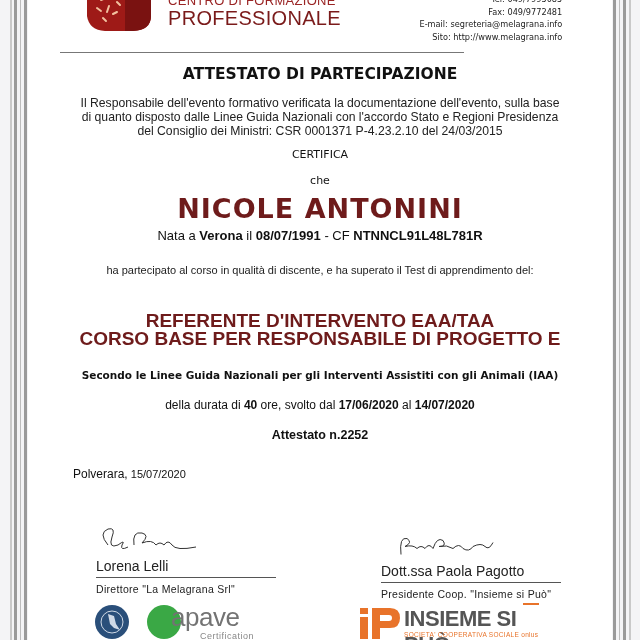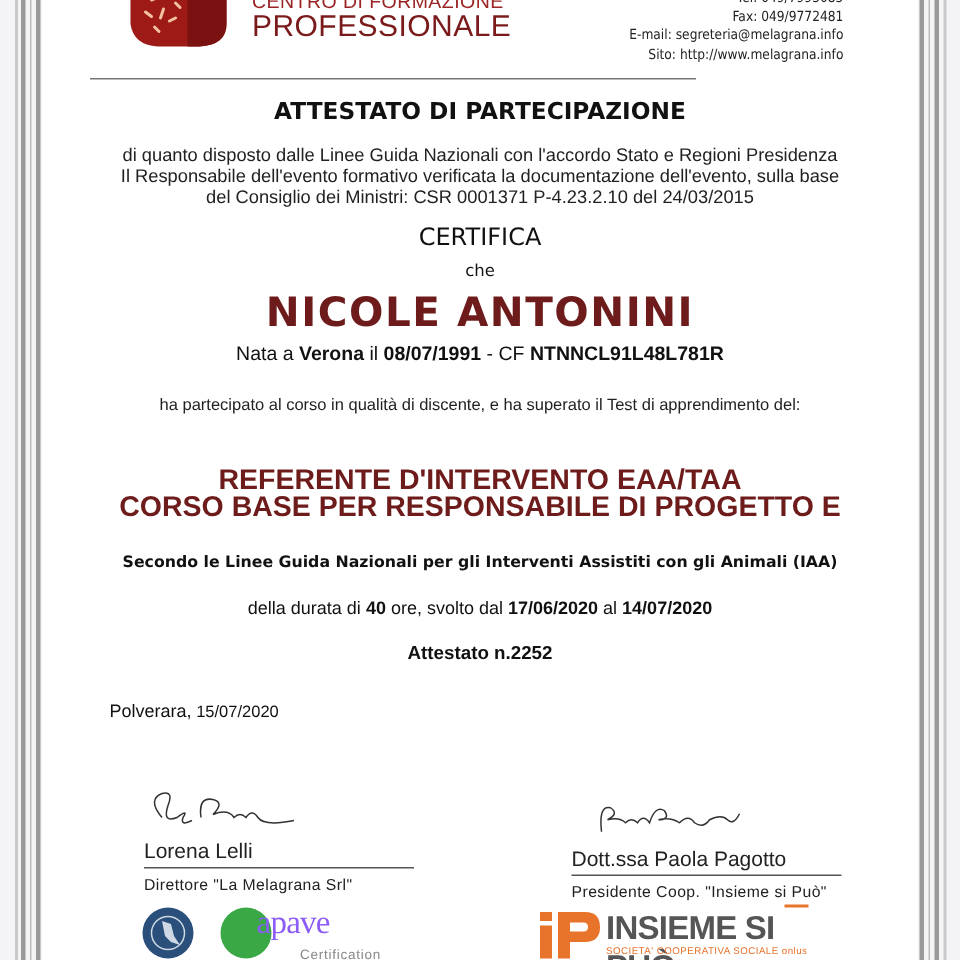--- a/index.html
+++ b/index.html
@@ -33,21 +33,21 @@
       text-align: right; font-size: 9.3px; line-height: 12.5px; color: #222;
       font-family: "DejaVu Sans", sans-serif; transform: scaleX(0.88); transform-origin: right top;
     }
     .hr {
       position: absolute; left: 60px; top: 52px; width: 404px; height: 1px;
       background: #777;
     }
     .center { position: absolute; left: 28px; width: 584px; text-align: center; }
     .title { top: 65px; font-weight: bold; font-size: 15.5px; font-family: "DejaVu Sans", sans-serif; }
     .intro { top: 96px; font-size: 12.2px; line-height: 14px; color: #222; }
-    .certifica { top: 148px; font-size: 16px; font-family: "DejaVu Sans", sans-serif; }
+    .certifica { top: 148px; font-size: 11px; font-family: "DejaVu Sans", sans-serif; }
     .che { top: 174px; font-size: 11px; font-family: "DejaVu Sans", sans-serif; }
     .name {
       top: 193px; font-size: 27px; font-weight: bold; color: #6e1b1b;
       font-family: "DejaVu Sans", sans-serif; letter-spacing: 1px;
     }
     .born { top: 228px; font-size: 13px; }
     .participated { top: 264px; font-size: 11px; color: #222; }
     .course {
       top: 312px; font-size: 19px; font-weight: bold; color: #6e1b1b; line-height: 18px;
     }
@@ -105,22 +105,22 @@
     <div style="margin-top:-7px">Tel: 049/7995085</div>
     <div>Fax: 049/9772481</div>
     <div>E-mail: segreteria@melagrana.info</div>
     <div>Sito: http://www.melagrana.info</div>
   </div>
   <div class="hr" style="left:60px;width:404px;"></div>
 </div>
 
 <div class="center title">ATTESTATO DI PARTECIPAZIONE</div>
 <div class="center intro">
+  <div>Il Responsabile dell'evento formativo verificata la documentazione dell'evento, sulla base</div>
   <div>di quanto disposto dalle Linee Guida Nazionali con l'accordo Stato e Regioni Presidenza</div>
-  <div>Il Responsabile dell'evento formativo verificata la documentazione dell'evento, sulla base</div>
   <div>del Consiglio dei Ministri: CSR 0001371 P-4.23.2.10 del 24/03/2015</div>
 </div>
 <div class="center certifica">CERTIFICA</div>
 <div class="center che">che</div>
 <div class="center name">NICOLE ANTONINI</div>
 <div class="center born"><span>Nata a </span><b>Verona</b><span> il </span><b>08/07/1991</b><b style="font-weight:normal"> - CF </b><b>NTNNCL91L48L781R</b></div>
 <div class="center participated">ha partecipato al corso in qualità di discente, e ha superato il Test di apprendimento del:</div>
 <div class="center course">
   <div>REFERENTE D'INTERVENTO EAA/TAA</div>
   <div>CORSO BASE PER RESPONSABILE DI PROGETTO E</div>
@@ -148,21 +148,21 @@
   <div class="sig-role">Presidente Coop. "Insieme si Può"</div>
 </div>
 
 <div class="logos-left">
   <svg width="170" height="40" viewBox="0 0 170 40">
     <circle cx="18" cy="20" r="17" fill="#2a4f7a"></circle>
     <circle cx="18" cy="20" r="11" fill="none" stroke="#cfd9e6" stroke-width="1"></circle>
     <path d="M14 12 L20 14 L22 22 L26 28 L20 26 L16 22 Z" fill="#cfd9e6"></path>
     <circle cx="70" cy="20" r="17" fill="#3aa845"></circle>
   </svg>
-  <span style="position:absolute;left:77px;top:0px;font-size:22px;color:#8b5cf6;font-family:Liberation Serif, serif;letter-spacing:-0.5px">apave</span>
+  <span style="position:absolute;left:77px;top:0px;font-size:26px;color:#737373;font-family:Liberation Sans, sans-serif;letter-spacing:-0.5px">apave</span>
   <span style="position:absolute;left:106px;top:29px;font-size:9px;color:#888;letter-spacing:0.5px">Certification</span>
 </div>
 <div class="logos-right">
   <svg width="40" height="36" viewBox="0 0 40 36" style="position:absolute;left:0;top:4px">
     <rect x="0" y="2" width="8" height="6" fill="#e8732a"></rect>
     <rect x="0" y="11" width="8" height="22" fill="#e8732a"></rect>
     <path d="M12 2 H30 Q40 2 40 12 Q40 22 30 22 H20 V33 H12 Z M20 9 V15 H29 Q32 15 32 12 Q32 9 29 9 Z" fill="#e8732a"></path>
   </svg>
   <div style="position:absolute;left:163px;top:1px;width:16px;height:2px;background:#e8732a"></div>
   <span style="position:absolute;left:44px;top:4px;font-size:22px;font-weight:bold;color:#555;letter-spacing:-0.5px">INSIEME SI PUÒ</span>

